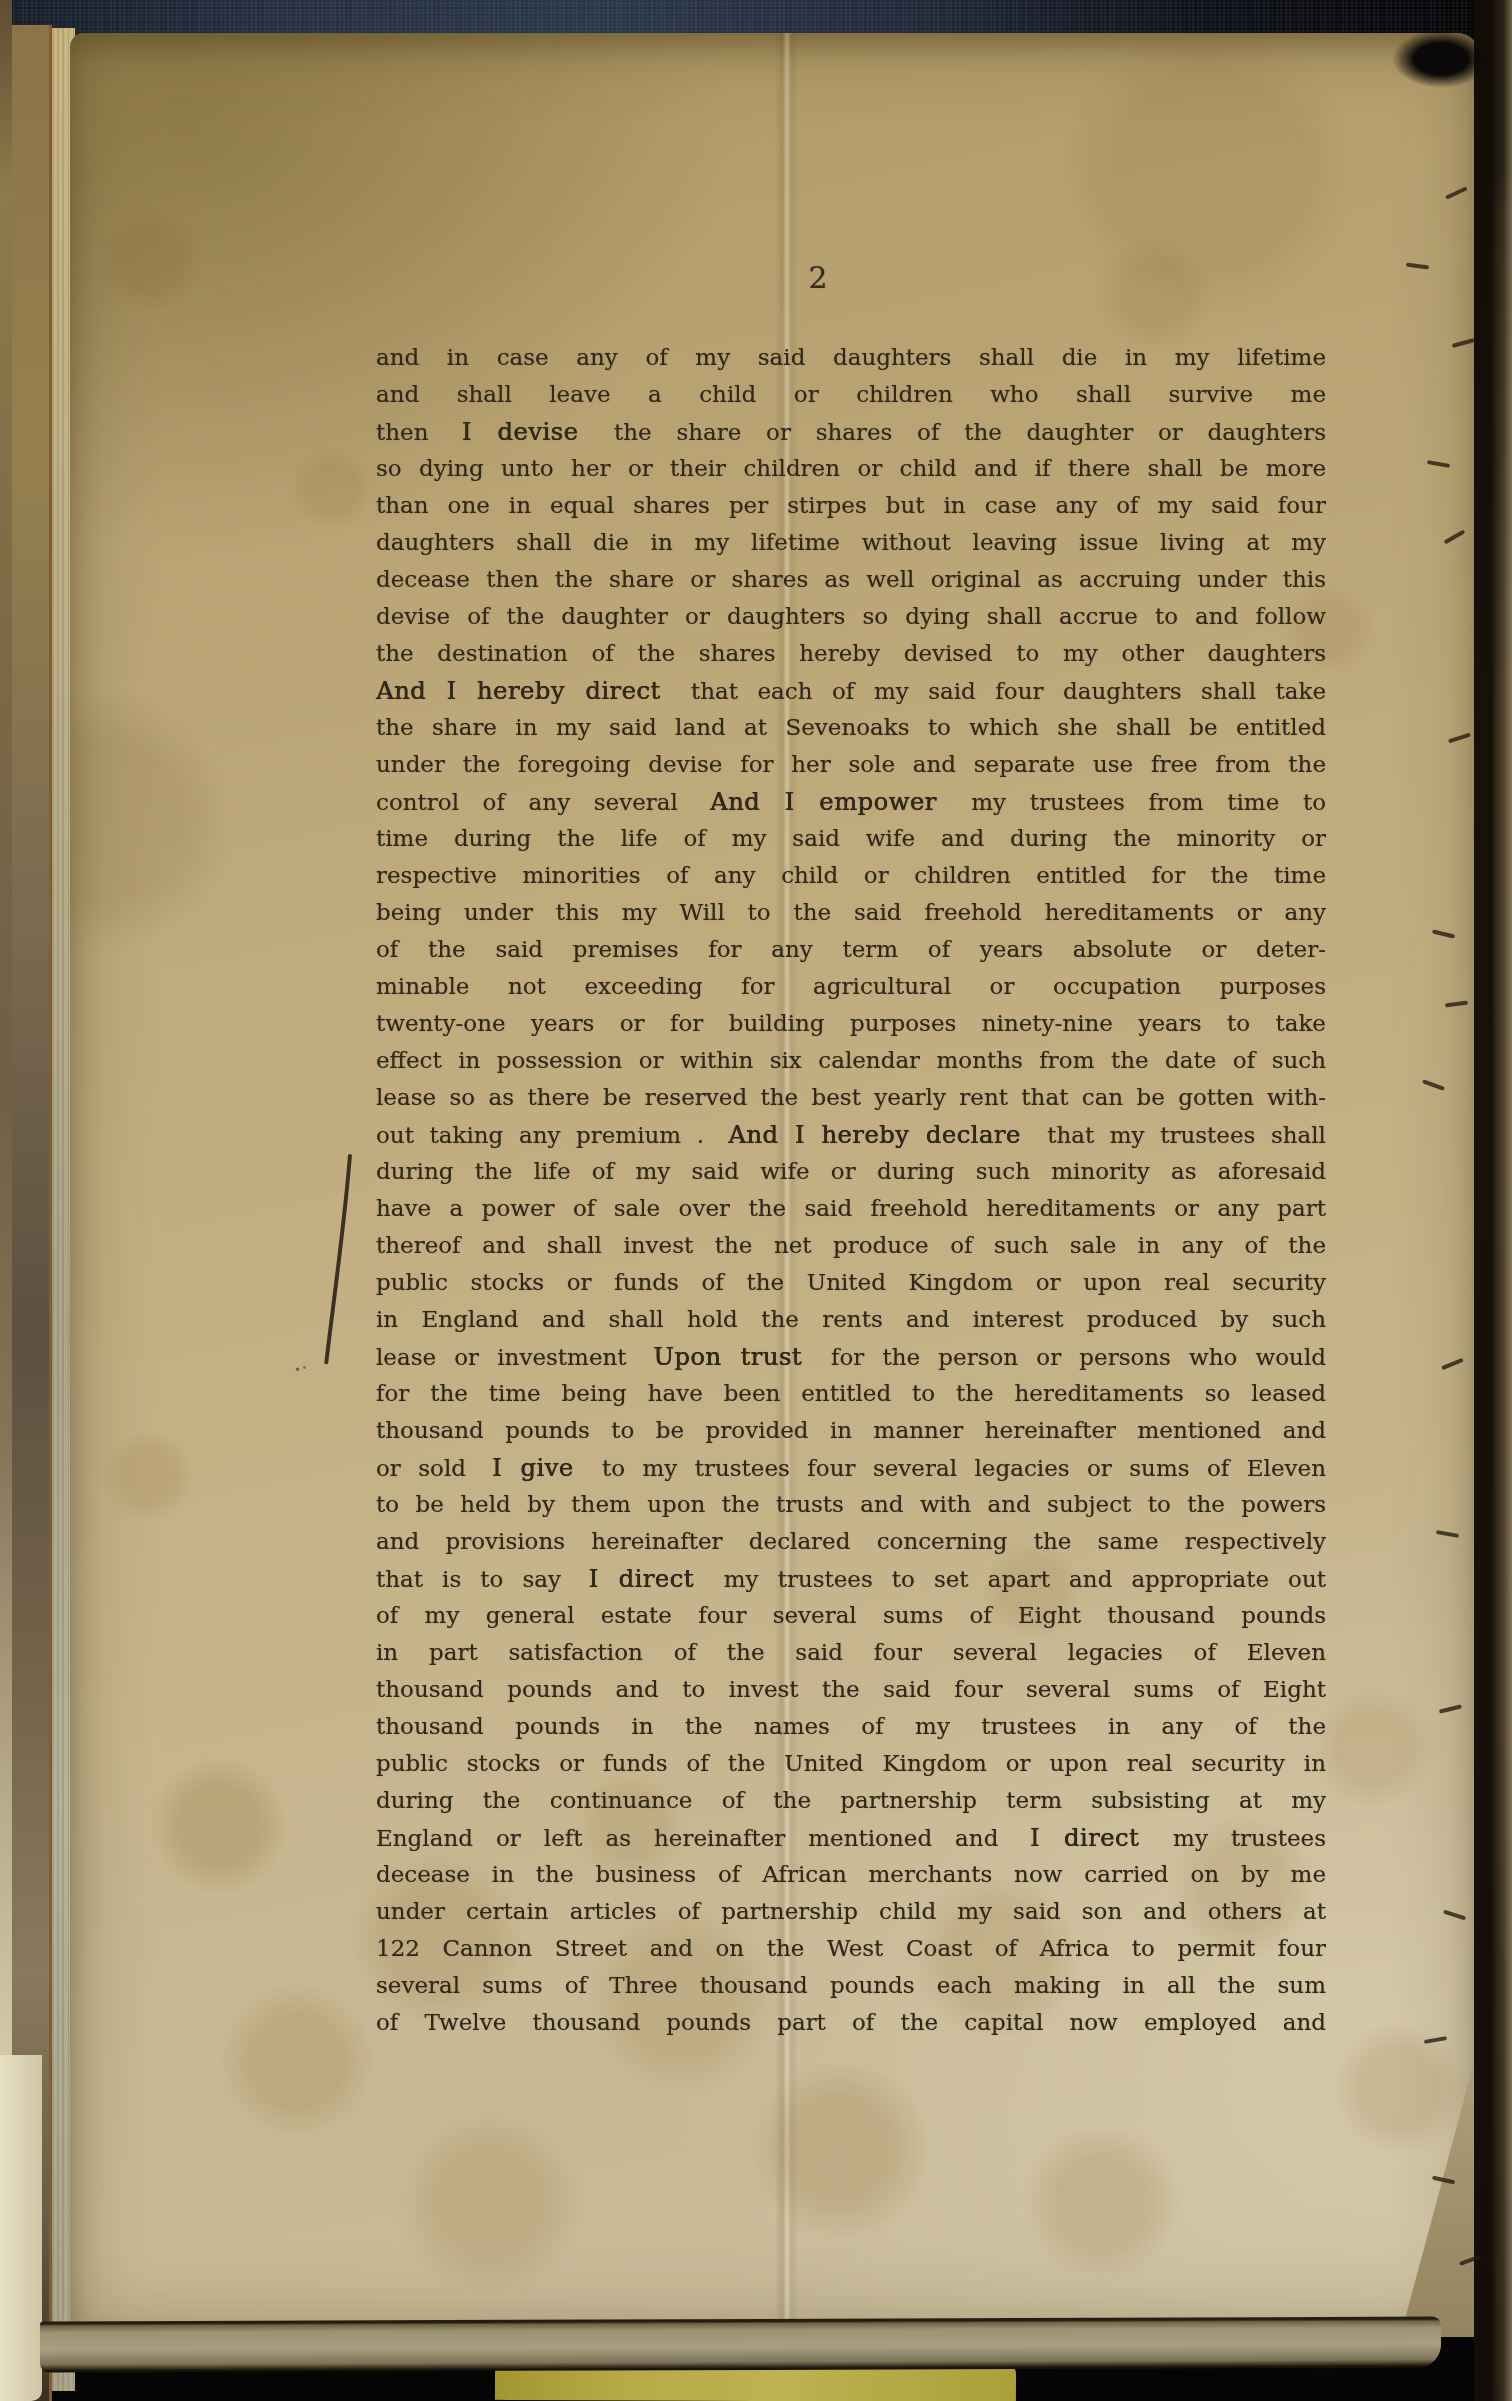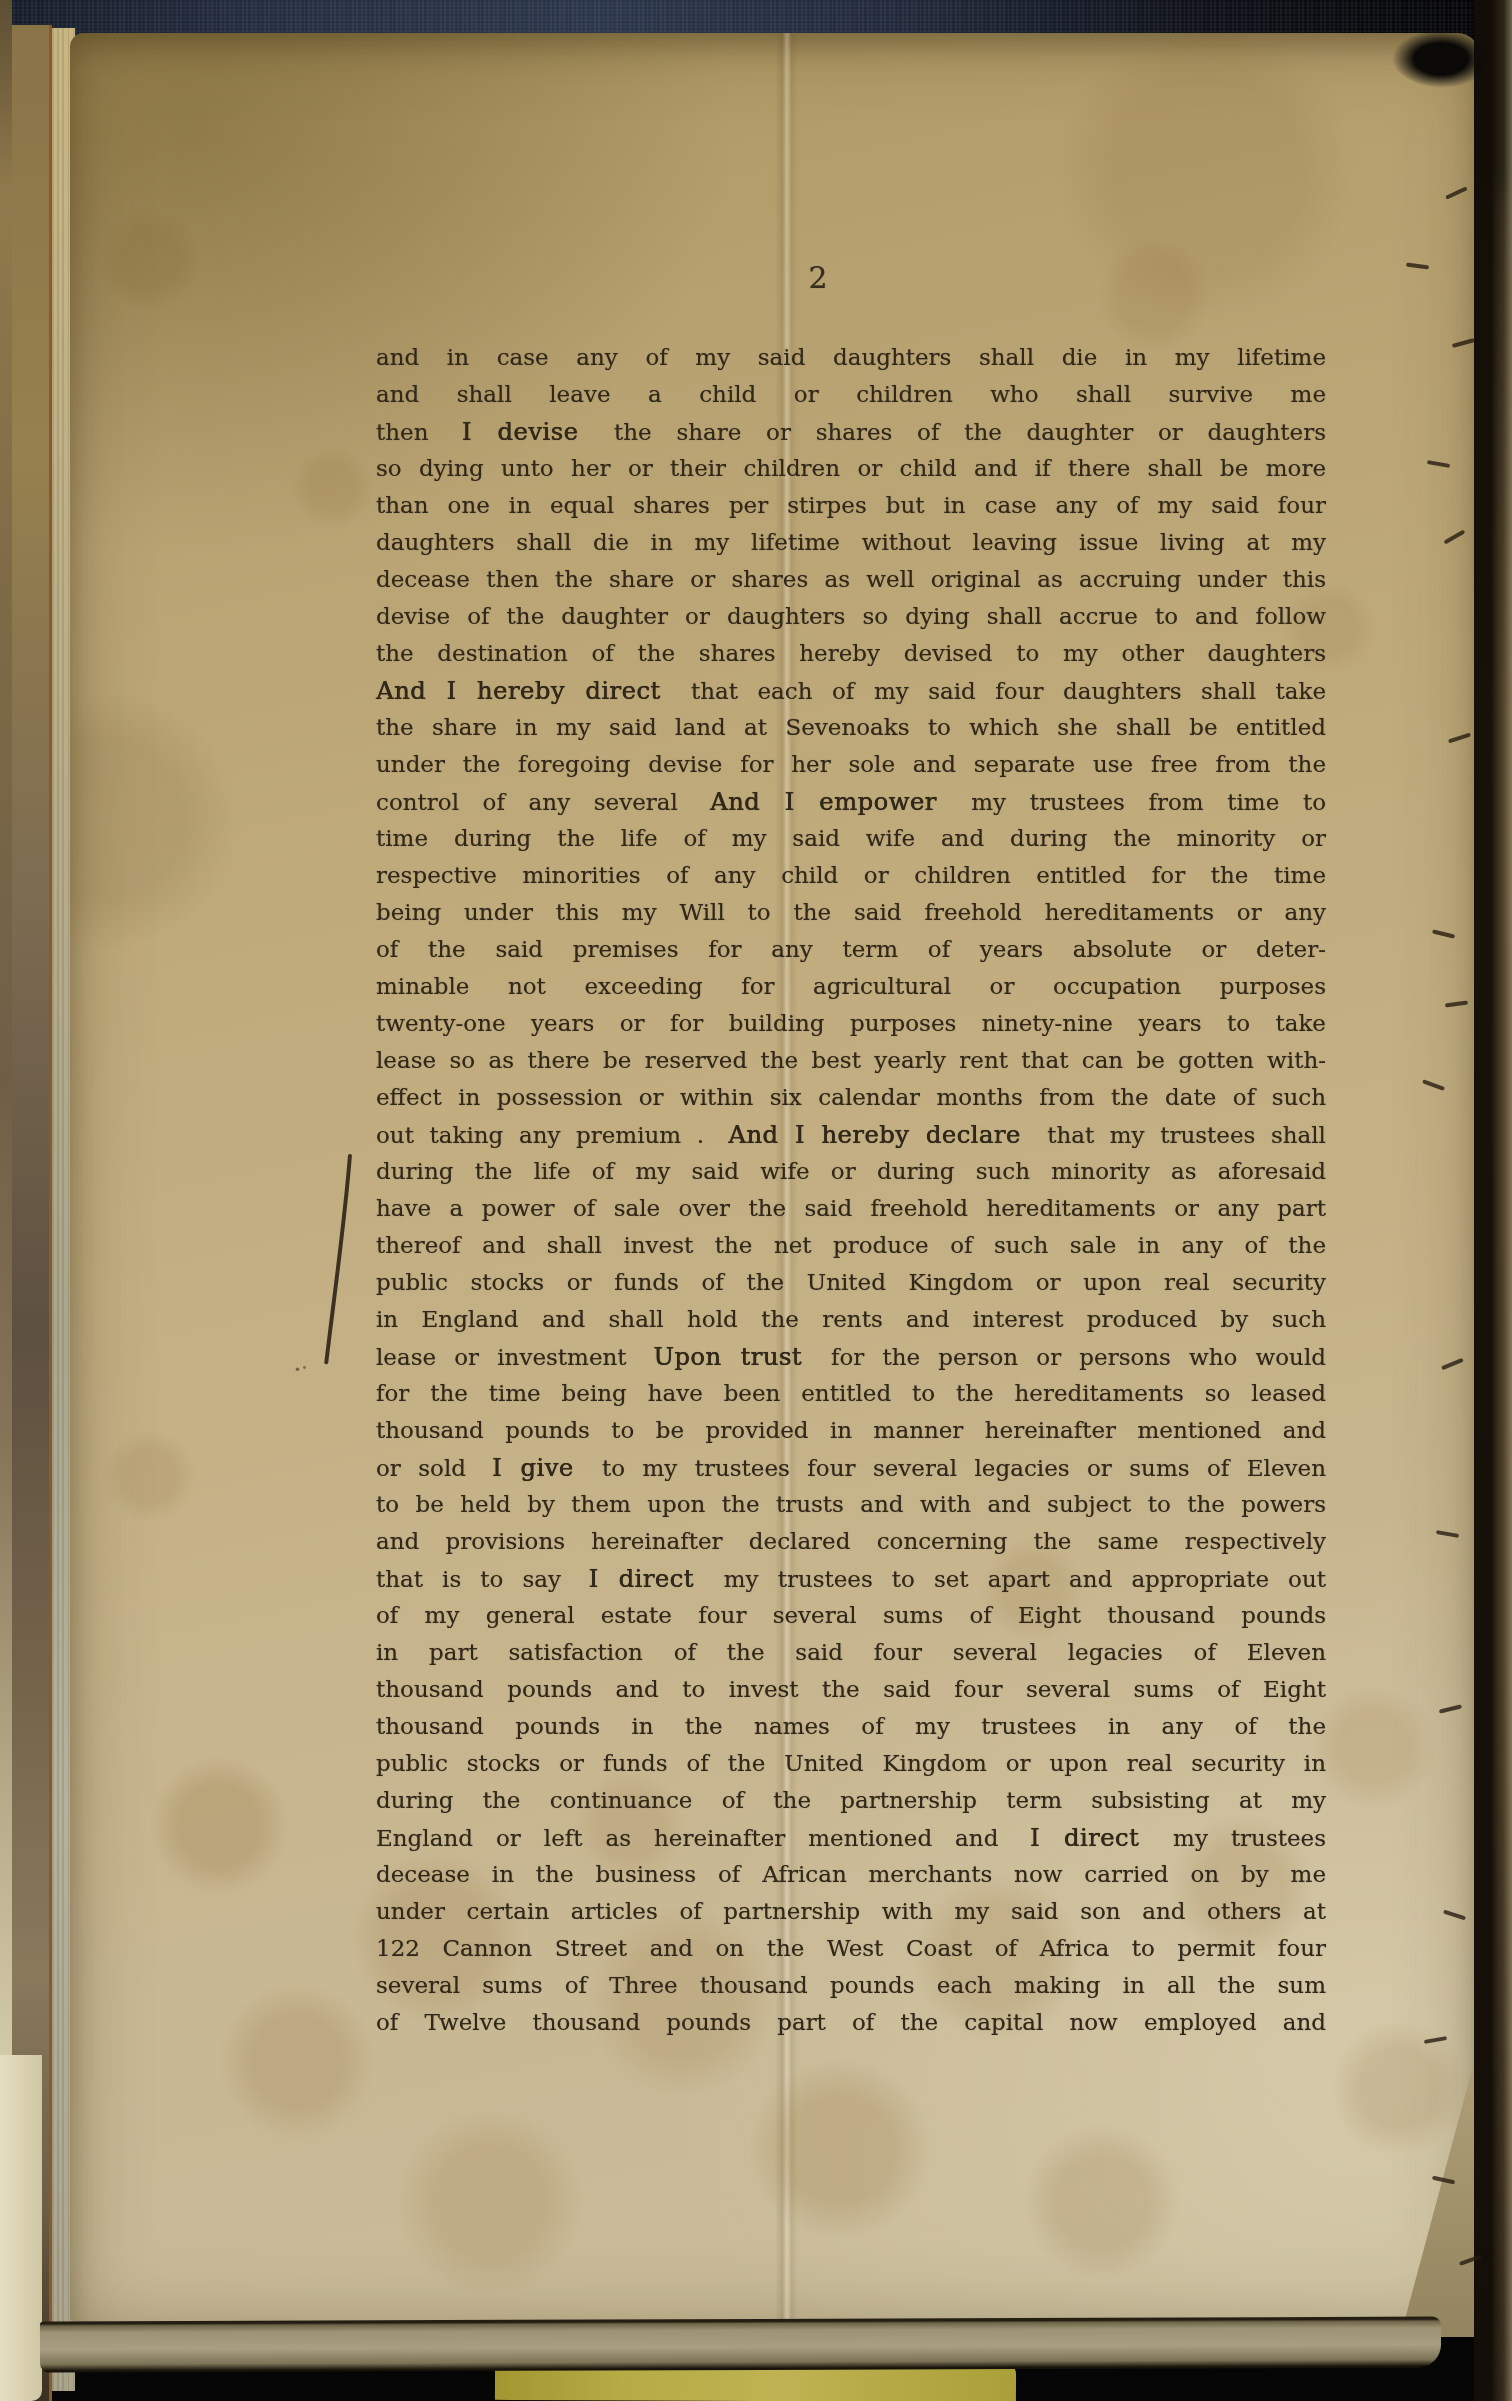--- a/index.html
+++ b/index.html
@@ -134,22 +134,22 @@
         <div class="tline"><span class="bl">And I hereby direct</span><span> that each of my said four daughters shall take</span></div>
         <div class="tline"><span>the share in my said land at Sevenoaks to which she shall be entitled</span></div>
         <div class="tline"><span>under the foregoing devise for her sole and separate use free from the</span></div>
         <div class="tline"><span>control of any several </span><span class="bl">And I empower</span><span> my trustees from time to</span></div>
         <div class="tline"><span>time during the life of my said wife and during the minority or</span></div>
         <div class="tline"><span>respective minorities of any child or children entitled for the time</span></div>
         <div class="tline"><span>being under this my Will to the said freehold hereditaments or any</span></div>
         <div class="tline"><span>of the said premises for any term of years absolute or deter-</span></div>
         <div class="tline"><span>minable not exceeding for agricultural or occupation purposes</span></div>
         <div class="tline"><span>twenty-one years or for building purposes ninety-nine years to take</span></div>
+        <div class="tline"><span>effect in possession or within six calendar months from the date of such</span></div>
         <div class="tline"><span>lease so as there be reserved the best yearly rent that can be gotten with-</span></div>
-        <div class="tline"><span>effect in possession or within six calendar months from the date of such</span></div>
         <div class="tline"><span>out taking any premium . </span><span class="bl">And I hereby declare</span><span> that my trustees shall</span></div>
         <div class="tline"><span>during the life of my said wife or during such minority as aforesaid</span></div>
         <div class="tline"><span>have a power of sale over the said freehold hereditaments or any part</span></div>
         <div class="tline"><span>thereof and shall invest the net produce of such sale in any of the</span></div>
         <div class="tline"><span>public stocks or funds of the United Kingdom or upon real security</span></div>
         <div class="tline"><span>in England and shall hold the rents and interest produced by such</span></div>
         <div class="tline"><span>lease or investment </span><span class="bl">Upon trust</span><span> for the person or persons who would</span></div>
         <div class="tline"><span>for the time being have been entitled to the hereditaments so leased</span></div>
         <div class="tline"><span>thousand pounds to be provided in manner hereinafter mentioned and</span></div>
         <div class="tline"><span>or sold </span><span class="bl">I give</span><span> to my trustees four several legacies or sums of Eleven</span></div>
@@ -157,21 +157,21 @@
         <div class="tline"><span>and provisions hereinafter declared concerning the same respectively</span></div>
         <div class="tline"><span>that is to say </span><span class="bl">I direct</span><span> my trustees to set apart and appropriate out</span></div>
         <div class="tline"><span>of my general estate four several sums of Eight thousand pounds</span></div>
         <div class="tline"><span>in part satisfaction of the said four several legacies of Eleven</span></div>
         <div class="tline"><span>thousand pounds and to invest the said four several sums of Eight</span></div>
         <div class="tline"><span>thousand pounds in the names of my trustees in any of the</span></div>
         <div class="tline"><span>public stocks or funds of the United Kingdom or upon real security in</span></div>
         <div class="tline"><span>during the continuance of the partnership term subsisting at my</span></div>
         <div class="tline"><span>England or left as hereinafter mentioned and </span><span class="bl">I direct</span><span> my trustees</span></div>
         <div class="tline"><span>decease in the business of African merchants now carried on by me</span></div>
-        <div class="tline"><span>under certain articles of partnership with my said son and others at</span></div>
+        <div class="tline"><span>under certain articles of partnership child my said son and others at</span></div>
         <div class="tline"><span>122 Cannon Street and on the West Coast of Africa to permit four</span></div>
         <div class="tline"><span>several sums of Three thousand pounds each making in all the sum</span></div>
         <div class="tline"><span>of Twelve thousand pounds part of the capital now employed and</span></div>
       </div>
   </div>
 
   <div class="corner-cut"></div>
   <div class="fore-edge"></div>
   <div class="gutter"></div>
   <div class="torn-corner"></div>

